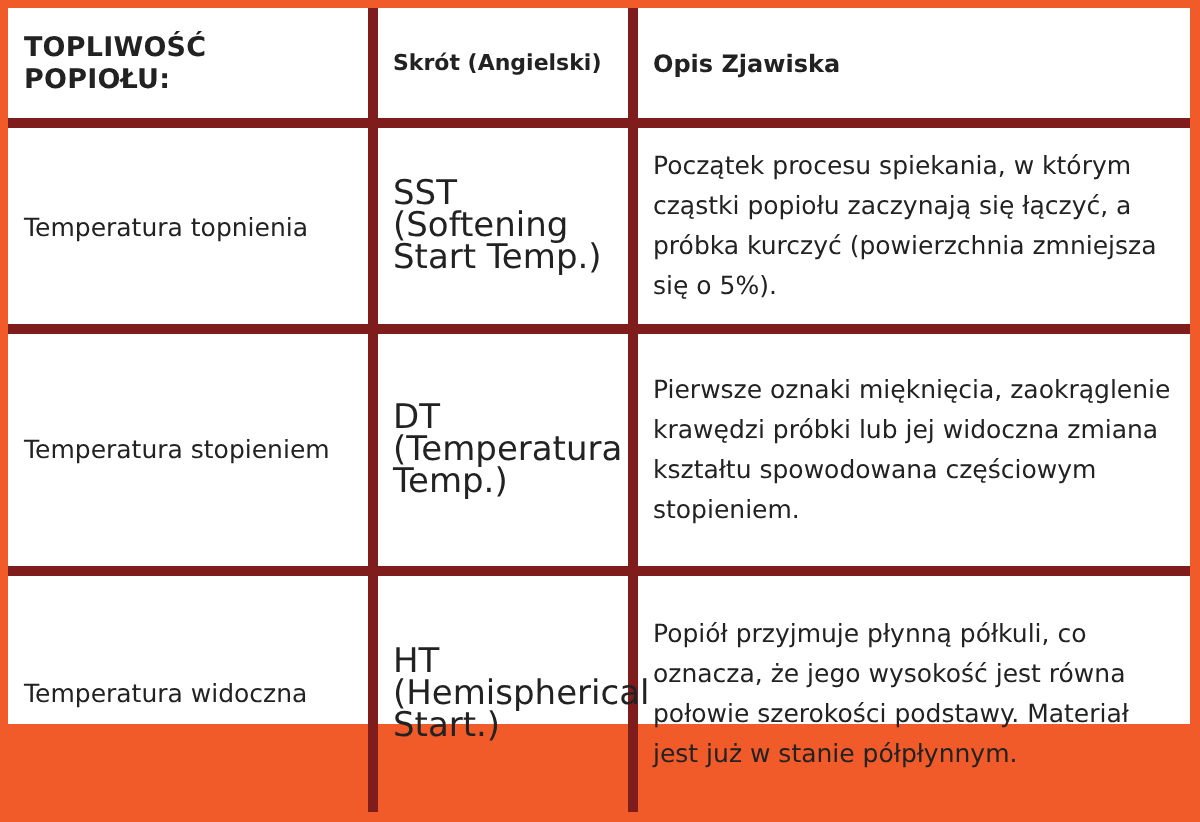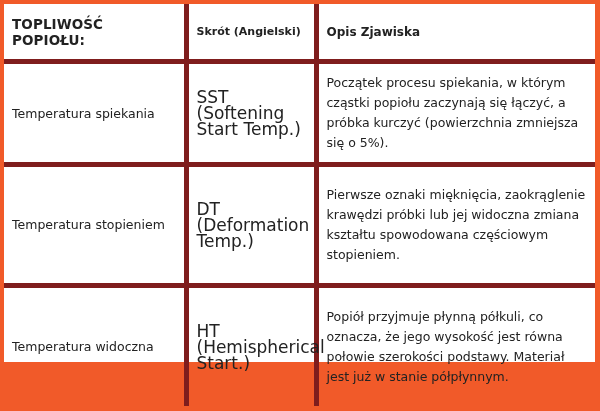--- a/index.html
+++ b/index.html
@@ -65,27 +65,27 @@
         <col class="c2">
         <col class="c3">
     </colgroup>
     <tbody>
         <tr class="head">
       <th class="h1">TOPLIWOŚĆ POPIOŁU:</th>
       <th class="h2">Skrót (Angielski)</th>
       <th class="h3">Opis Zjawiska</th>
     </tr>
     <tr class="r1">
-      <td class="name">Temperatura spiekania</td>
+      <td class="name">Temperatura topnienia</td>
       <td class="abbr">SST (Softening Start Temp.)</td>
       <td class="desc">Początek procesu spiekania, w którym cząstki popiołu zaczynają się łączyć, a próbka kurczyć (powierzchnia zmniejsza się o 5%).</td>
     </tr>
     <tr class="r2">
       <td class="name">Temperatura stopieniem</td>
-      <td class="abbr">DT (Deformation Temp.)</td>
+      <td class="abbr">DT (Temperatura Temp.)</td>
       <td class="desc">Pierwsze oznaki mięknięcia, zaokrąglenie krawędzi próbki lub jej widoczna zmiana kształtu spowodowana częściowym stopieniem.</td>
     </tr>
     <tr class="r3">
       <td class="name">Temperatura widoczna</td>
       <td class="abbr">HT (Hemispherical Start.)</td>
       <td class="desc">Popiół przyjmuje płynną półkuli, co oznacza, że jego wysokość jest równa połowie szerokości podstawy. Materiał jest już w stanie półpłynnym.</td>
     </tr>
   </tbody>
     </table>
 </div>

